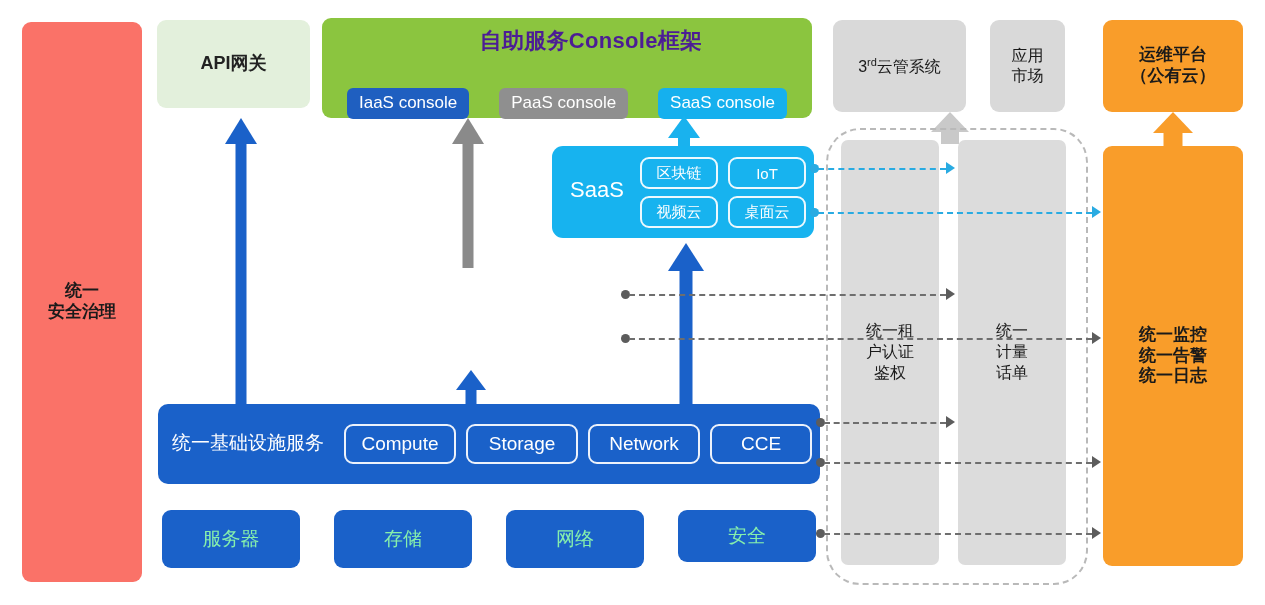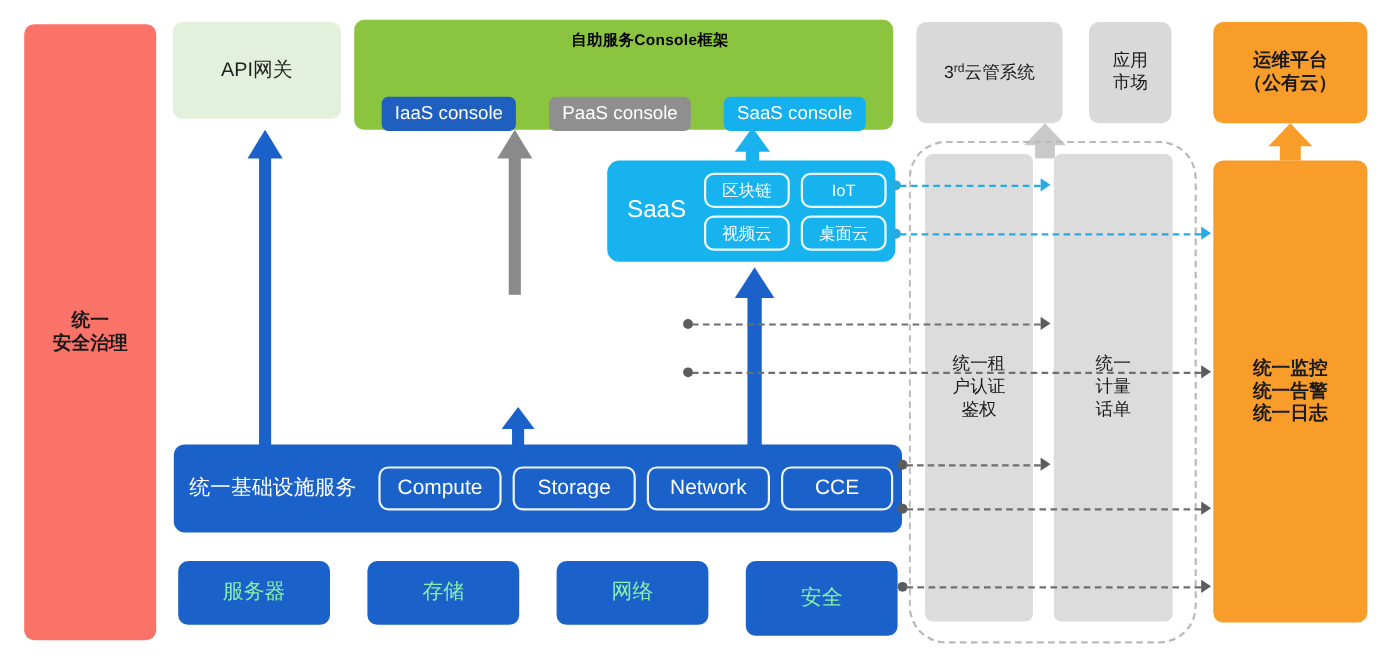--- a/index.html
+++ b/index.html
@@ -9,21 +9,21 @@
 
   .box{position:absolute;box-sizing:border-box;display:flex;
        align-items:center;justify-content:center;text-align:center;
        line-height:1.22;}
 
   
   .red-gov{background:#FA7268;border-radius:9px;color:#1a1a1a;font-size:17px;font-weight:600;}
   .api-gw{background:#E3F0DC;border-radius:9px;color:#222;font-size:18px;}
   .console-frame{background:#8BC53F;border-radius:9px;flex-direction:column;
                  align-items:center;justify-content:flex-start;padding-top:10px;}
-  .console-title{color:#000000;font-size:14px;font-weight:600;letter-spacing:.3px;margin-left:48px;}
+  .console-title{color:#4c1d95;font-size:22px;font-weight:600;letter-spacing:.3px;margin-left:48px;}
   .console-row{position:absolute;left:0;right:0;top:50px;display:flex;
                justify-content:space-around;align-items:center;padding:0 10px;box-sizing:border-box;}
   .chip{border-radius:6px;color:#fff;font-size:17px;padding:5px 12px;white-space:nowrap;margin-top:20px;}
   .chip.iaas{background:#1F5FC0;}
   .chip.paas{background:#8F8F8F;}
   .chip.saas{background:#15B0EE;}
 
   .gray-box{background:#D9D9D9;border-radius:9px;color:#1a1a1a;font-size:16px;}
   .orange-box{background:#F99D2A;border-radius:9px;color:#1a1a1a;font-size:17px;font-weight:600;}
 
@@ -70,21 +70,21 @@
 </head>
 <body>
 
 <div id="stage">
 
   <div class="box red-gov" style="left:22px;top:22px;width:120px;height:560px;">
     <span class="nowrap">统一
 安全治理</span>
   </div>
 
-  <div class="box api-gw" style="left:157px;top:20px;width:153px;height:88px;">
+  <div class="box api-gw" style="left:157px;top:20px;width:153px;height:88px;font-weight:bold;">
     <span>API网关</span>
   </div>
 
   <div class="uarrow" style="left:225px;top:118px;width:32px;height:290px;">
     <div class="head" style="border-width:0 16px 26px 16px;border-bottom-color:#1A61C9;"></div>
     <div class="shaft" style="width:11px;height:266px;background:#1A61C9;"></div>
   </div>
 
   <div class="box console-frame" style="left:322px;top:18px;width:490px;height:100px;">
     <span class="console-title">自助服务Console框架</span>
@@ -158,21 +158,21 @@
 
   <div class="box hw" style="left:162px;top:510px;width:138px;height:58px;">
     <span>服务器</span>
   </div>
   <div class="box hw" style="left:334px;top:510px;width:138px;height:58px;">
     <span>存储</span>
   </div>
   <div class="box hw" style="left:506px;top:510px;width:138px;height:58px;">
     <span>网络</span>
   </div>
-  <div class="box hw" style="left:678px;top:510px;width:138px;height:68px;">
+  <div class="box hw" style="left:678px;top:510px;width:138px;height:52px;">
     <span>安全</span>
   </div>
 
   <div class="dash-wrap" style="left:826px;top:128px;width:262px;height:457px;"></div>
 
   <div class="col-gray" style="left:841px;top:140px;width:98px;height:425px;">
     <span class="nowrap">统一租
 户认证
 鉴权</span>
   </div>

